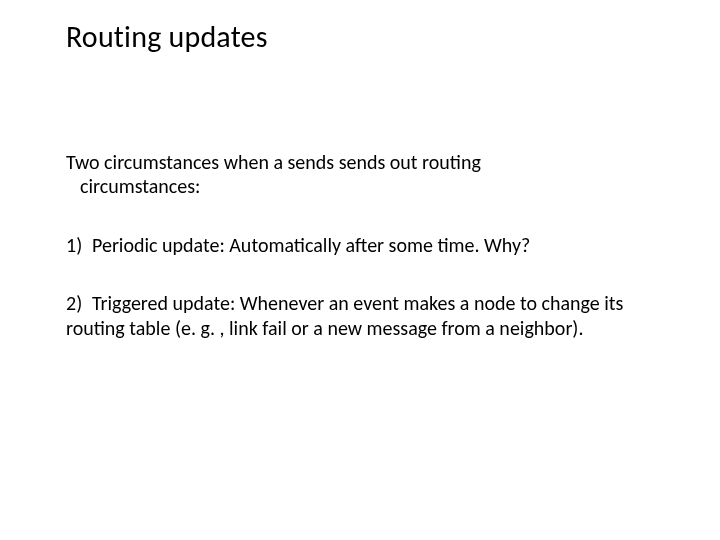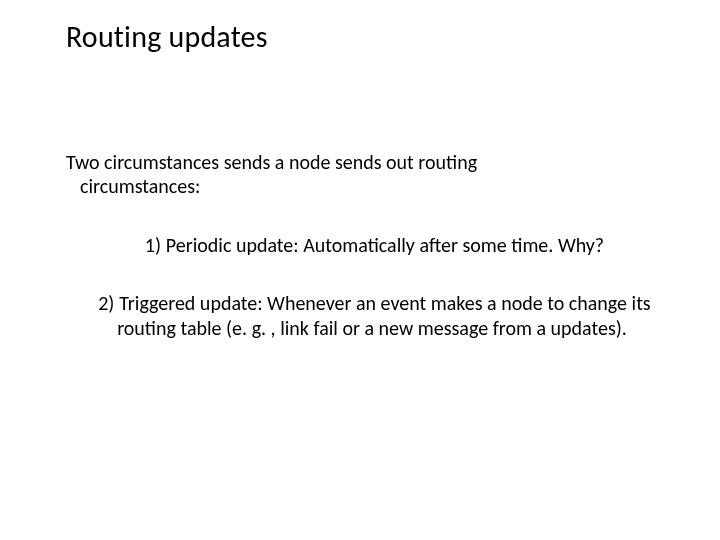--- a/index.html
+++ b/index.html
@@ -38,44 +38,43 @@
   .intro {
     margin-bottom: 34px;
     padding-left: 0;
     text-indent: 0;
   }
   .intro-line2 {
     padding-left: 14px;
   }
   .item {
     margin-bottom: 34px;
-    text-align: center;
   }
   .item .num {
     display: inline-block;
     width: 26px;
   }
 </style>
 </head>
 <body>
 
 <div class="slide">
 
   <div class="title">Routing updates</div>
 
   <div class="body">
 
     <div class="intro">
-      <span>Two circumstances sends a node sends out routing</span><br>
+      <span>Two circumstances when a sends sends out routing</span><br>
       <span class="intro-line2">circumstances:</span>
     </div>
 
     <div class="item">
       <span class="num">1)</span><span>Periodic update: Automatically after some time. Why?</span>
     </div>
 
     <div class="item">
-      <span class="num">2)</span><span>Triggered update: Whenever an event makes a node to change its routing table (e. g. , link fail or a new message from a updates).</span>
+      <span class="num">2)</span><span>Triggered update: Whenever an event makes a node to change its routing table (e. g. , link fail or a new message from a neighbor).</span>
     </div>
 
   </div>
 
 </div>
 
 </body></html>

